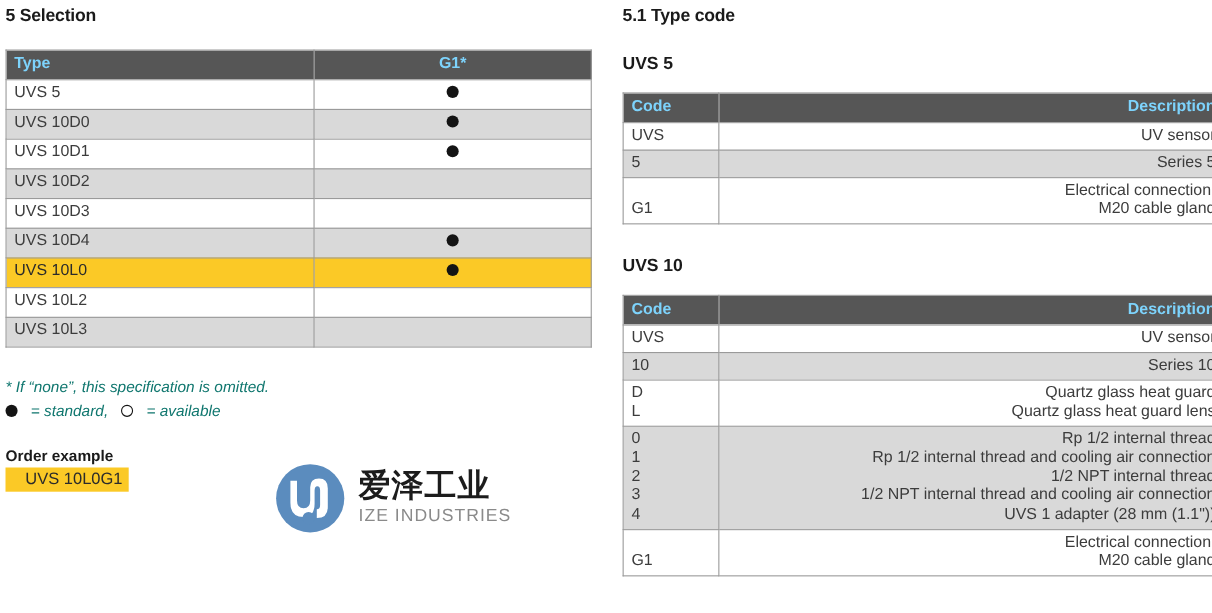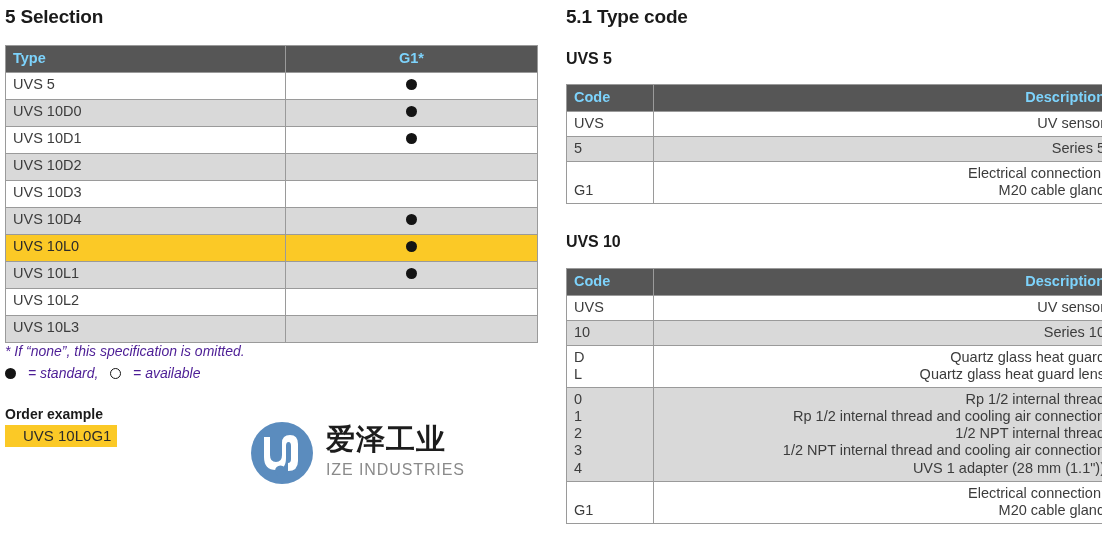--- a/index.html
+++ b/index.html
@@ -13,21 +13,21 @@
     position: relative;
     font-family: "Liberation Sans", sans-serif;
     color: #3c3c3c;
     overflow: hidden;
   }
 
   
   .abs { position: absolute; }
 
   .h1 {
-    font-size: 19px;
+    font-size: 16px;
     font-weight: bold;
     color: #1a1a1a;
     letter-spacing: -0.2px;
   }
   .h2 {
     font-size: 16px;
     font-weight: bold;
     color: #1a1a1a;
     letter-spacing: -0.1px;
   }
@@ -80,21 +80,21 @@
     border: 1.5px solid #141414;
     vertical-align: -1px;
   }
 
   
   #footnotes {
     position: absolute;
     left: 5px; top: 341px;
     font-style: italic;
     font-size: 14px;
-    color: #4c1d95;
+    color: #0f766e;
     line-height: 1.55;
   }
   #footnotes .legend-line { display: flex; align-items: center; gap: 4px; }
   #footnotes .legend-line .sep { white-space: pre; }
 
   
   #order-example { position: absolute; left: 5px; top: 406px; }
   #order-example .oe-title {
     font-size: 14px;
     font-weight: bold;
@@ -112,21 +112,21 @@
   
   #logo { position: absolute; left: 250px; top: 421px; display: flex; align-items: center; gap: 12px; }
   #logo .mark { width: 64px; height: 64px; }
   #logo .wordmark { display: flex; flex-direction: column; justify-content: center; }
   #logo .cn {
     font-size: 29px;
     font-weight: bold;
     color: #1c1c1c;
     letter-spacing: 1px;
     line-height: 1.05;
-    font-family: Liberation Mono, monospace;
+    font-family: Liberation Sans, sans-serif;
   }
   #logo .en {
     font-size: 16px;
     color: #8a8a8a;
     letter-spacing: 0.9px;
     line-height: 1.2;
     margin-top: 2px;
   }
 
   
@@ -175,24 +175,20 @@
       <tr class="row-white">
         <td class="type-cell">UVS 10D3</td>
         <td class="mark-cell">&nbsp;</td>
       </tr>
       <tr class="row-alt">
         <td class="type-cell">UVS 10D4</td>
         <td class="mark-cell"><span class="dot"></span></td>
       </tr>
       <tr class="row-hl">
         <td class="type-cell">UVS 10L0</td>
-        <td class="mark-cell"><span class="dot"></span></td>
-      </tr>
-      <tr class="row-alt">
-        <td class="type-cell">UVS 10L1</td>
         <td class="mark-cell"><span class="dot"></span></td>
       </tr>
       <tr class="row-white">
         <td class="type-cell">UVS 10L2</td>
         <td class="mark-cell">&nbsp;</td>
       </tr>
       <tr class="row-alt">
         <td class="type-cell">UVS 10L3</td>
         <td class="mark-cell">&nbsp;</td>
       </tr>

